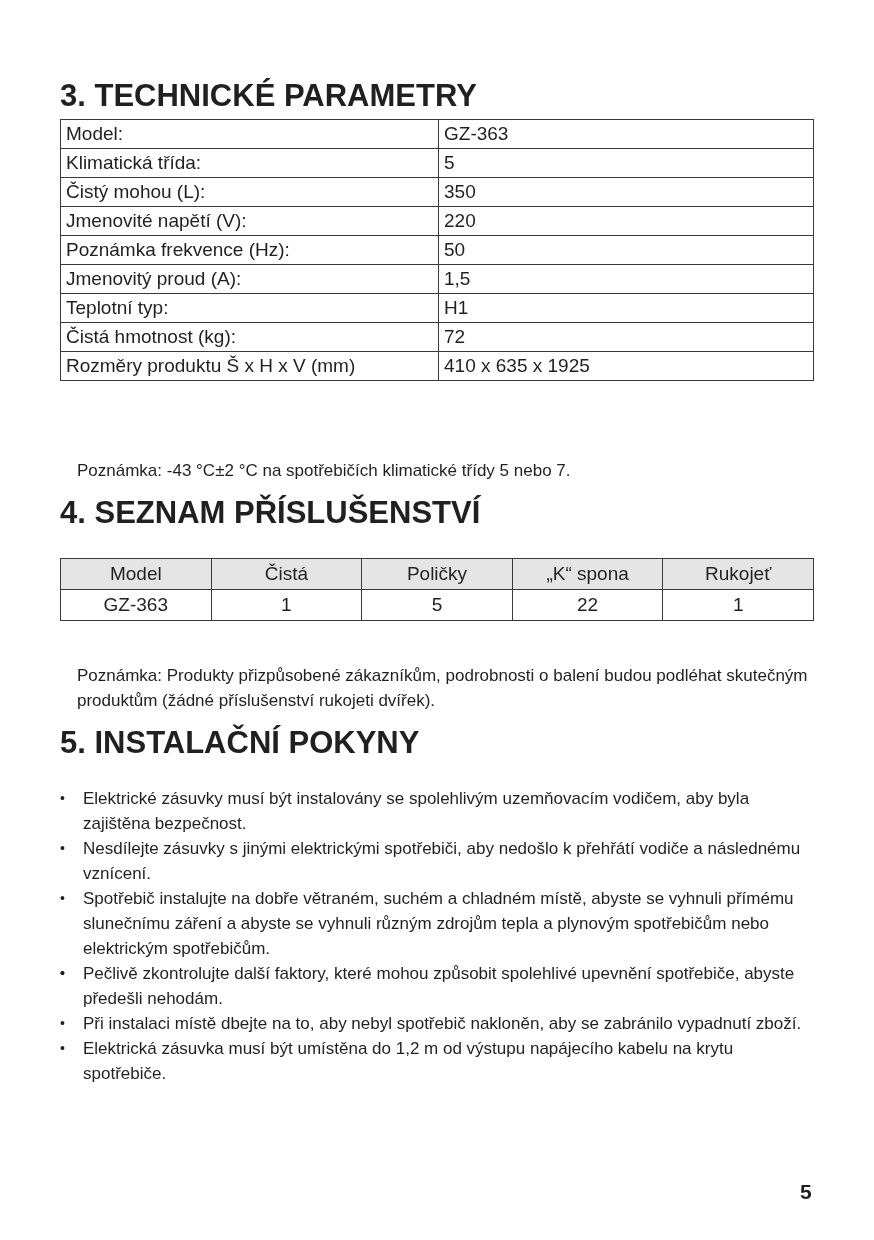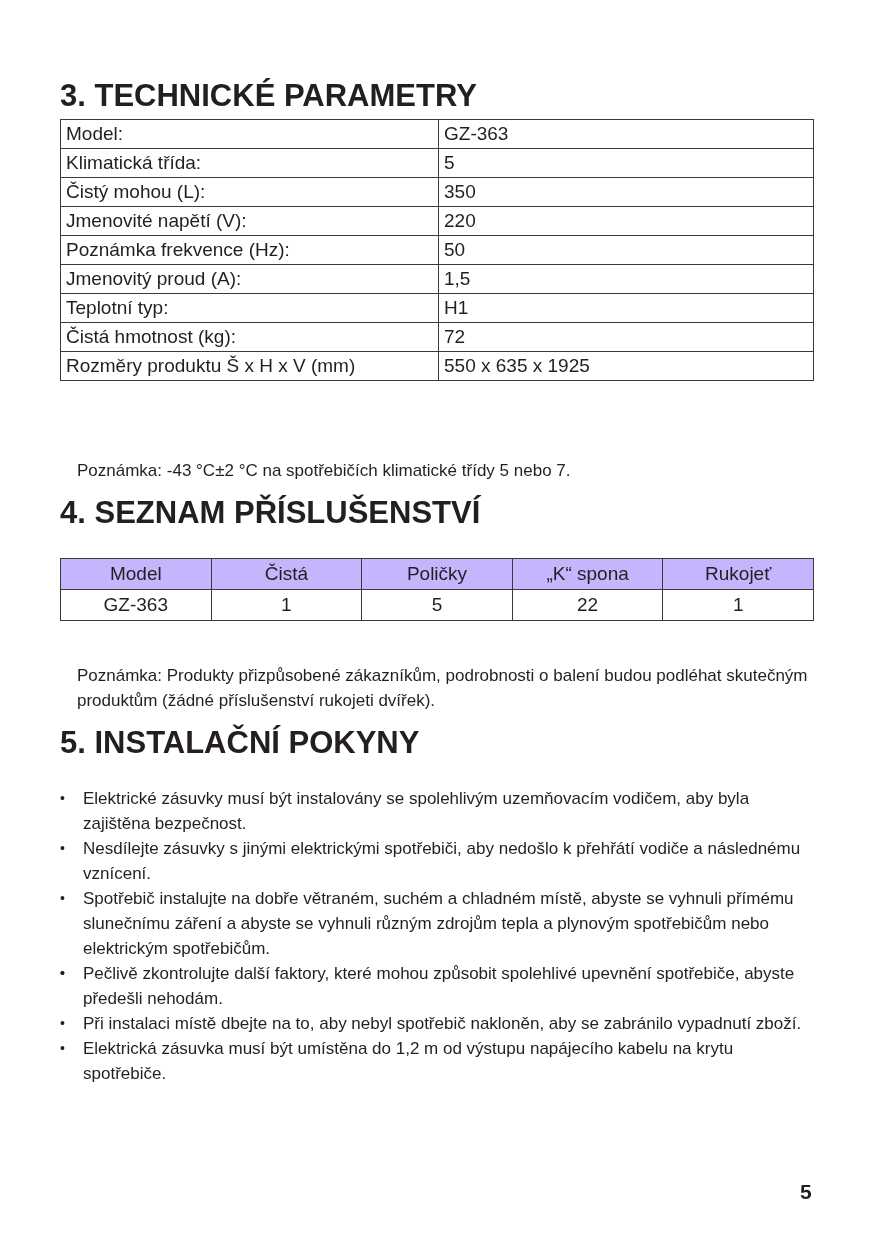--- a/index.html
+++ b/index.html
@@ -57,21 +57,21 @@
     #acc-table { top: 558px; }
     #acc-table th, #acc-table td {
       border: 1.5px solid #3a3a3a;
       height: 30px;
       line-height: 30px;
       text-align: center;
       font-weight: normal;
       padding: 0;
       white-space: nowrap;
     }
-    #acc-table th { background: #c4b5fd; }
+    #acc-table th { background: #e5e5e5; }
 
     .note {
       position: absolute;
       left: 0;
       font-size: 17px;
       line-height: 25px;
       margin: 17px;
       width: 760px;
       color: #231f20;
     }
@@ -147,21 +147,21 @@
       <tr>
         <td class="label-cell">Teplotní typ:</td>
         <td>H1</td>
       </tr>
       <tr>
         <td class="label-cell">Čistá hmotnost (kg):</td>
         <td>72</td>
       </tr>
       <tr>
         <td class="label-cell">Rozměry produktu Š x H x V (mm)</td>
-        <td>550 x 635 x 1925</td>
+        <td>410 x 635 x 1925</td>
       </tr>
     </tbody>
   </table>
 
   <p id="note3" class="note">Poznámka: -43 °C±2 °C na spotřebičích klimatické třídy 5 nebo 7.</p>
 
   <h2 id="h4" class="heading">4. SEZNAM PŘÍSLUŠENSTVÍ</h2>
 
   <table id="acc-table">
     <thead>

